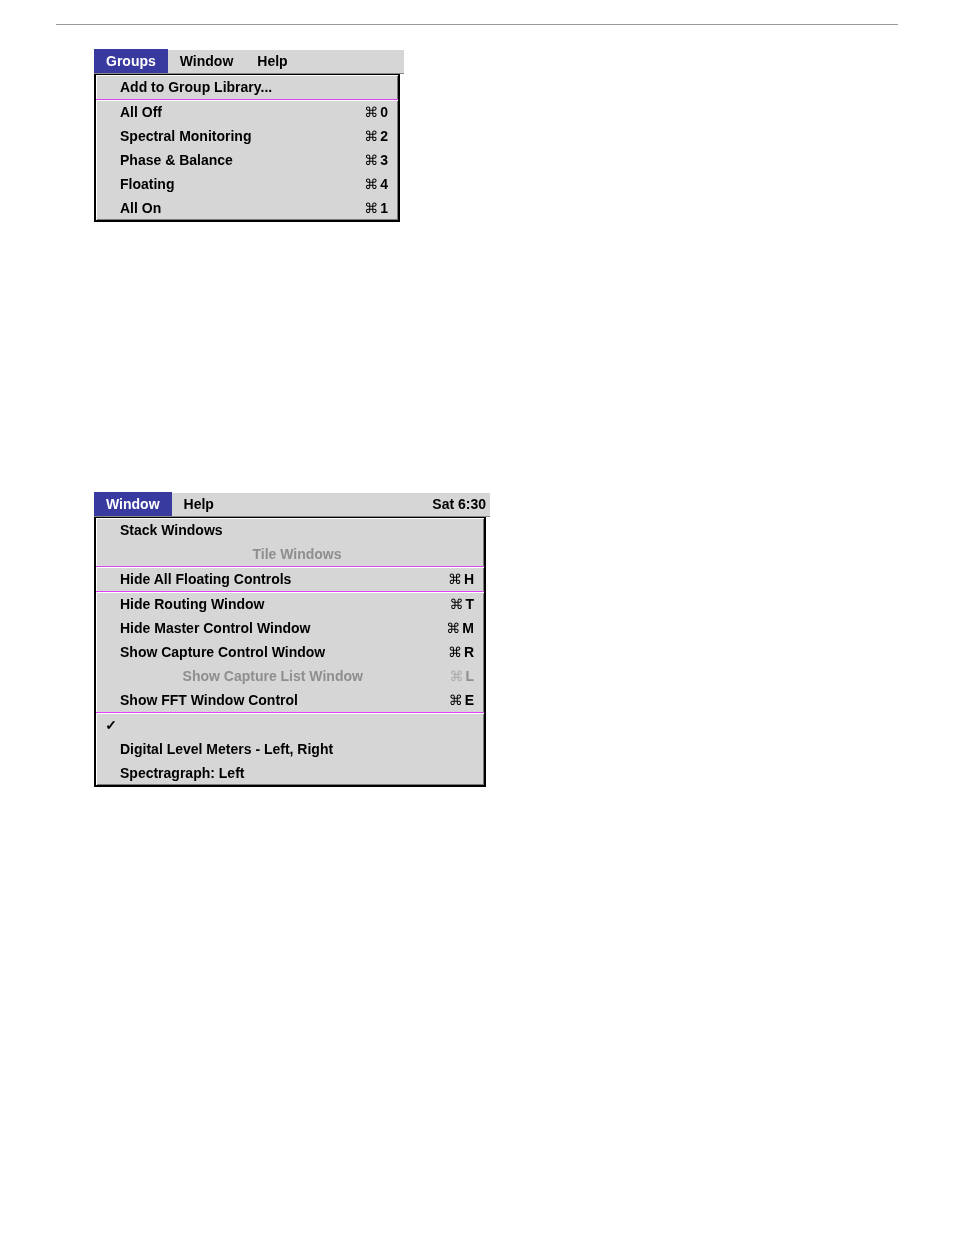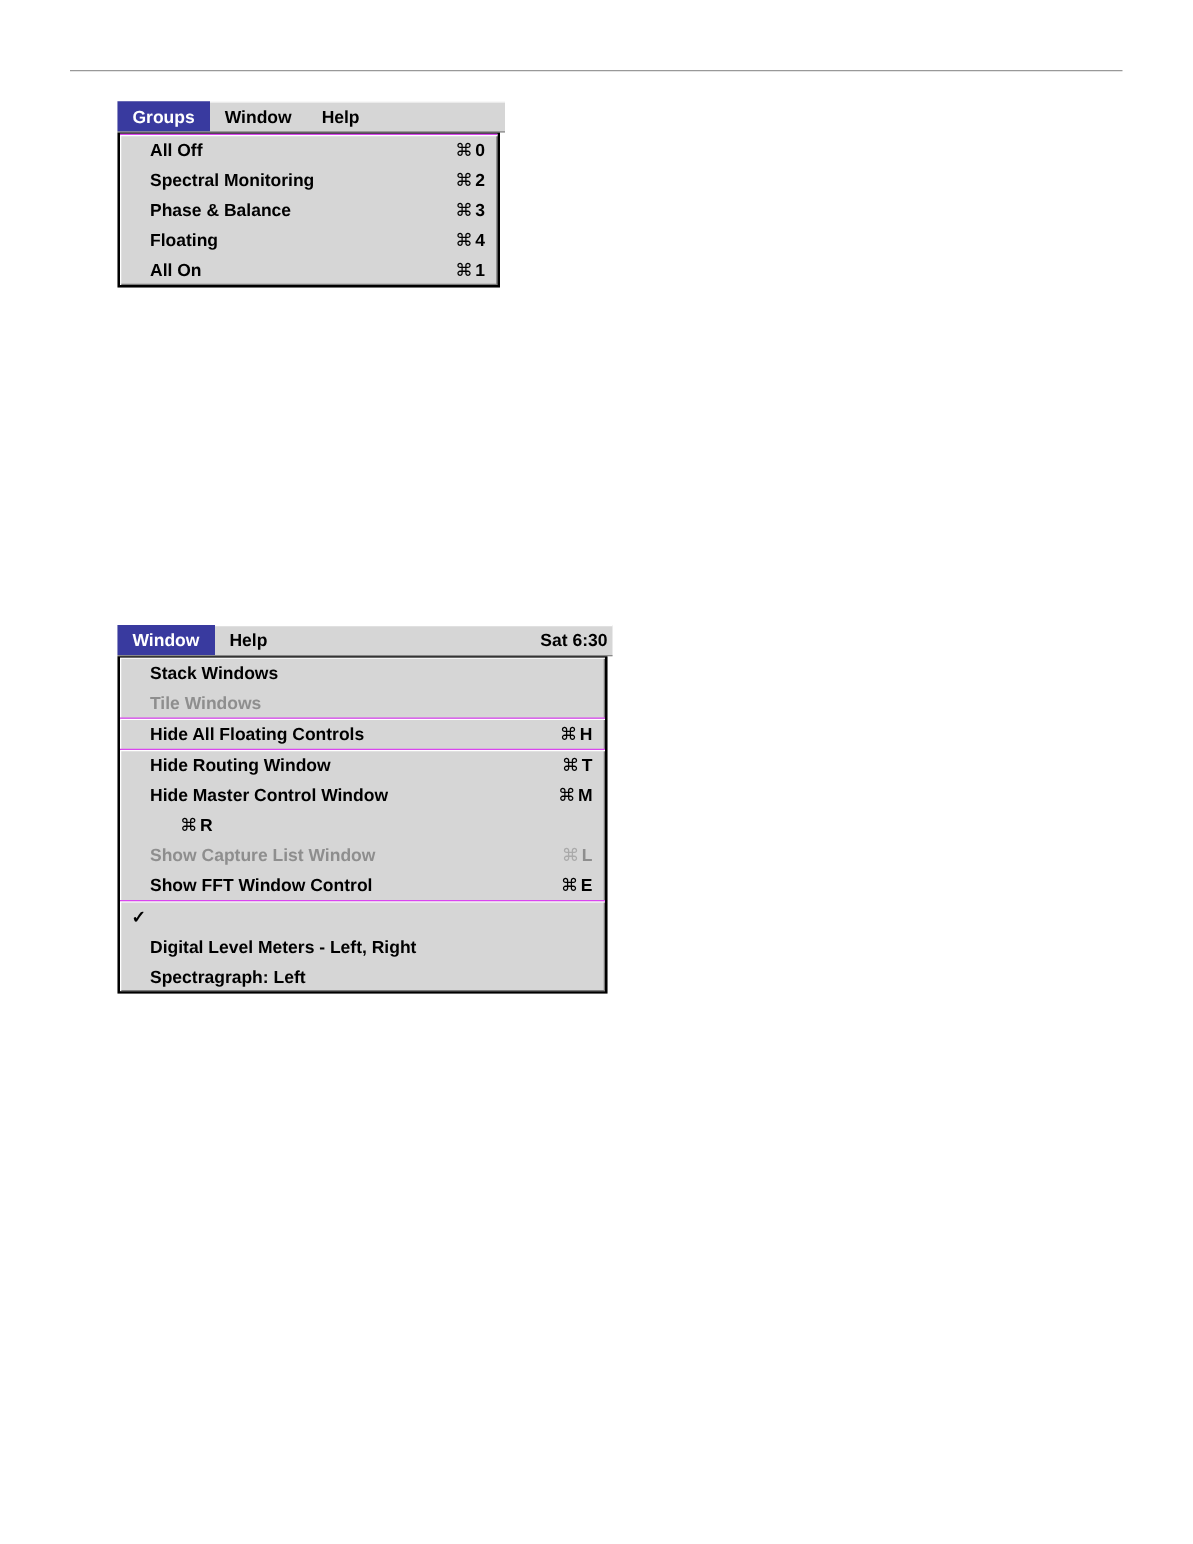--- a/index.html
+++ b/index.html
@@ -5,21 +5,21 @@
   html, body {
     margin: 0;
     padding: 0;
     background: #ffffff;
     font-family: "Geneva", "Verdana", "Helvetica", sans-serif;
     font-size: 14px;
     width: 954px;
   }
   .page {
     width: 954px;
-    padding-top: 56px;
+    padding-top: 24px;
   }
   .rule {
     margin: 0 56px 24px 56px;
     border: none;
     border-top: 1px solid #999;
   }
 
   
   .menu-wrap {
     margin-left: 94px;
@@ -65,20 +65,21 @@
   .item {
     display: flex;
     align-items: center;
     padding: 2px 10px 2px 6px;
     line-height: 20px;
     color: #000;
     white-space: nowrap;
   }
   .item.disabled {
     color: #8e8e8e;
+    text-align: center;
   }
   .item .check {
     width: 18px;
     text-align: center;
     font-weight: bold;
   }
   .item .lbl {
     flex: 1;
   }
   .item .sc {
@@ -108,20 +109,24 @@
   <hr class="rule">
 
   <div class="menu-wrap" id="groups-panel">
     <div class="menubar">
       <div class="mtitle selected">Groups</div>
       <div class="mtitle">Window</div>
       <div class="mtitle">Help</div>
     </div>
     <div class="dropdown">
       <div class="section">
+        <div class="item">
+          <span class="check"></span>
+          <span class="lbl">Add to Group Library...</span>
+        </div>
       </div>
       <div class="section">
         <div class="item">
           <span class="check"></span>
           <span class="lbl">All Off</span>
           <span class="sc">
               <span class="cmd-icon">⌘</span>
               <span>0</span>
             </span>
         </div>
@@ -200,20 +205,21 @@
         <div class="item">
           <span class="check"></span>
           <span class="lbl">Hide Master Control Window</span>
           <span class="sc">
               <span class="cmd-icon">⌘</span>
               <span>M</span>
             </span>
         </div>
         <div class="item">
           <span class="check"></span>
+          <span class="lbl">Show Capture Control Window</span>
           <span class="sc">
               <span class="cmd-icon">⌘</span>
               <span>R</span>
             </span>
         </div>
         <div class="item disabled">
           <span class="check"></span>
           <span class="lbl">Show Capture List Window</span>
           <span class="sc">
               <span class="cmd-icon">⌘</span>

